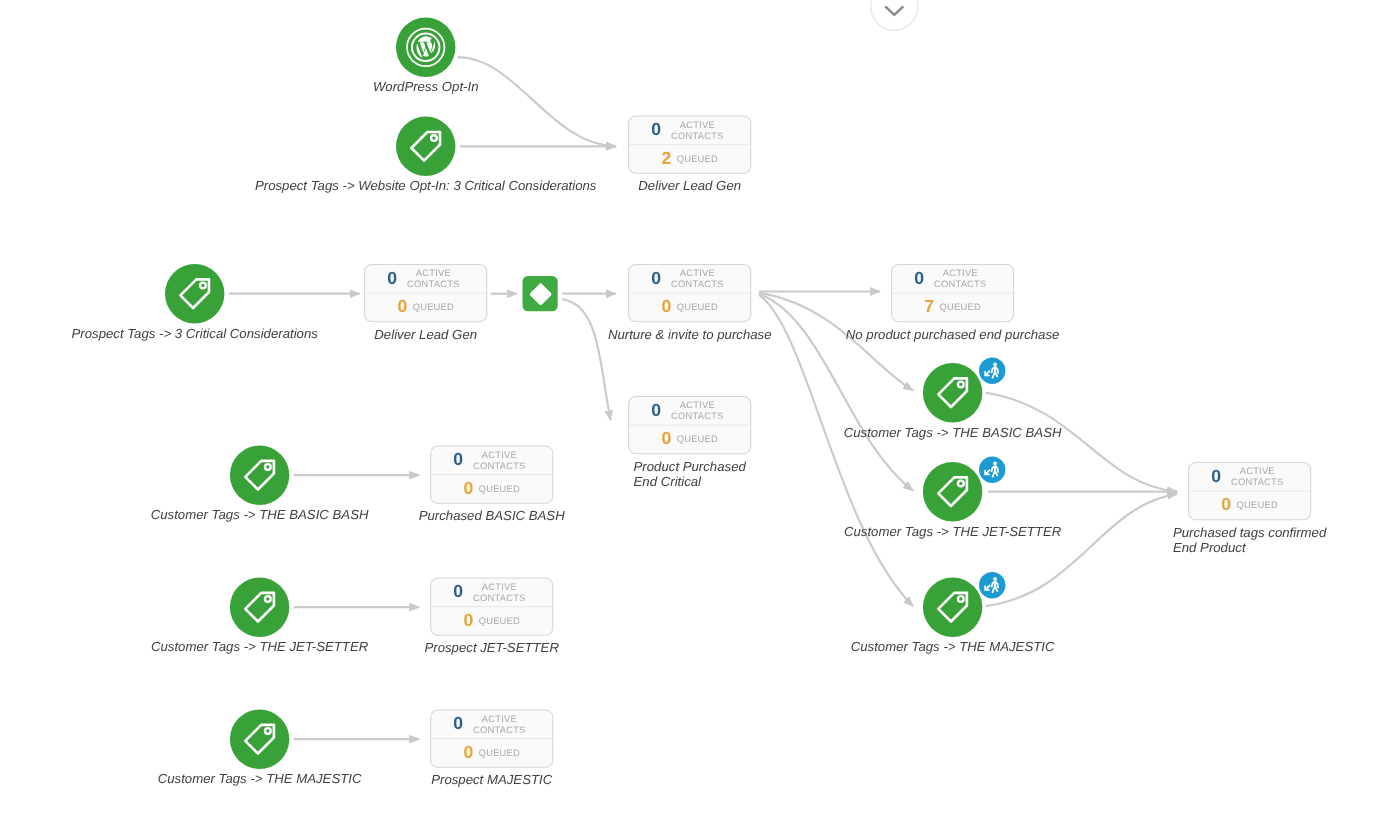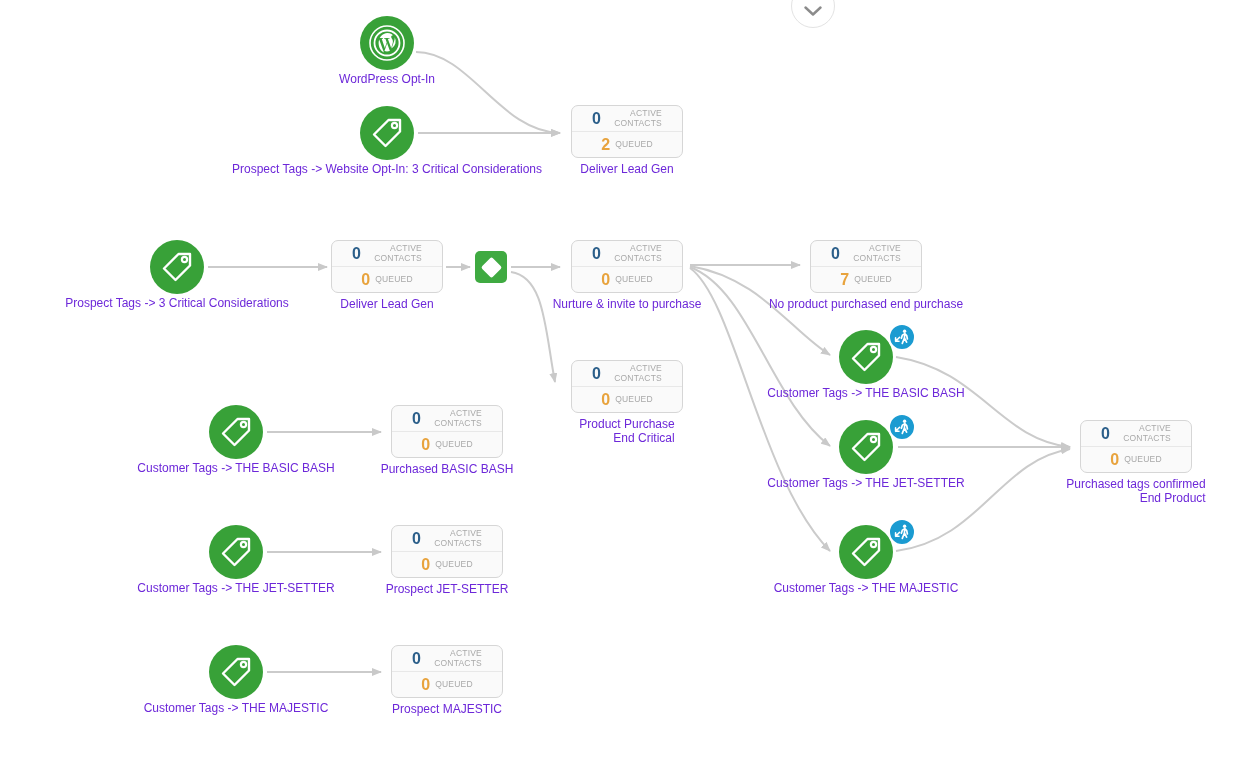--- a/index.html
+++ b/index.html
@@ -118,34 +118,35 @@
     line-height: 1;
     margin-right: 5px;
   }
   .stat-num.active { color: #2c5f8a; }
   .stat-num.queued { color: #e8a33d; }
   .stat-lbl {
     font-size: 8.5px;
     color: #a9a9a9;
     letter-spacing: 0.2px;
     line-height: 9.5px;
-    text-align: right;
+    text-align: center;
   }
   .stat-lbl.two-line { width: 56px; }
 
   
   .node-label {
     position: absolute;
     left: 50%;
     transform: translateX(-50%);
     white-space: nowrap;
     font-size: 12px;
     line-height: 13.5px;
-    color: #6d28d9;
-    text-align: right;
+    color: #404040;
+    text-align: left;
+    font-style: italic;
   }
   .label-circle { top: 30px; }
   .label-box    { top: 31px; }
 
   
   .chevron-btn {
     position: absolute;
     left: 791px;
     top: -16px;
     width: 44px;
@@ -335,21 +336,21 @@
           <span>ACTIVE</span><br>
           <span>CONTACTS</span>
         </span>
       </div>
       <div class="stat-row">
         <span class="stat-num queued">0</span>
         <span class="stat-lbl">QUEUED</span>
       </div>
     </div>
     <div class="node-label label-box">
-      <span>Product Purchase</span><br>
+      <span>Product Purchased</span><br>
       <span>End Critical</span>
     </div>
   </div>
 
   <div class="node" style="left:236px; top:432px;">
     <div class="circle-node">
       <svg width="32" height="32" viewBox="0 0 32 32">
         <path d="M17.5 3 L29 3 L29 14.5 L14.5 29 L3 17.5 Z" fill="none" stroke="#ffffff" stroke-width="2.4" stroke-linejoin="round"></path>
         <circle cx="23.5" cy="8.5" r="2.6" fill="none" stroke="#ffffff" stroke-width="2.2"></circle>
       </svg>

